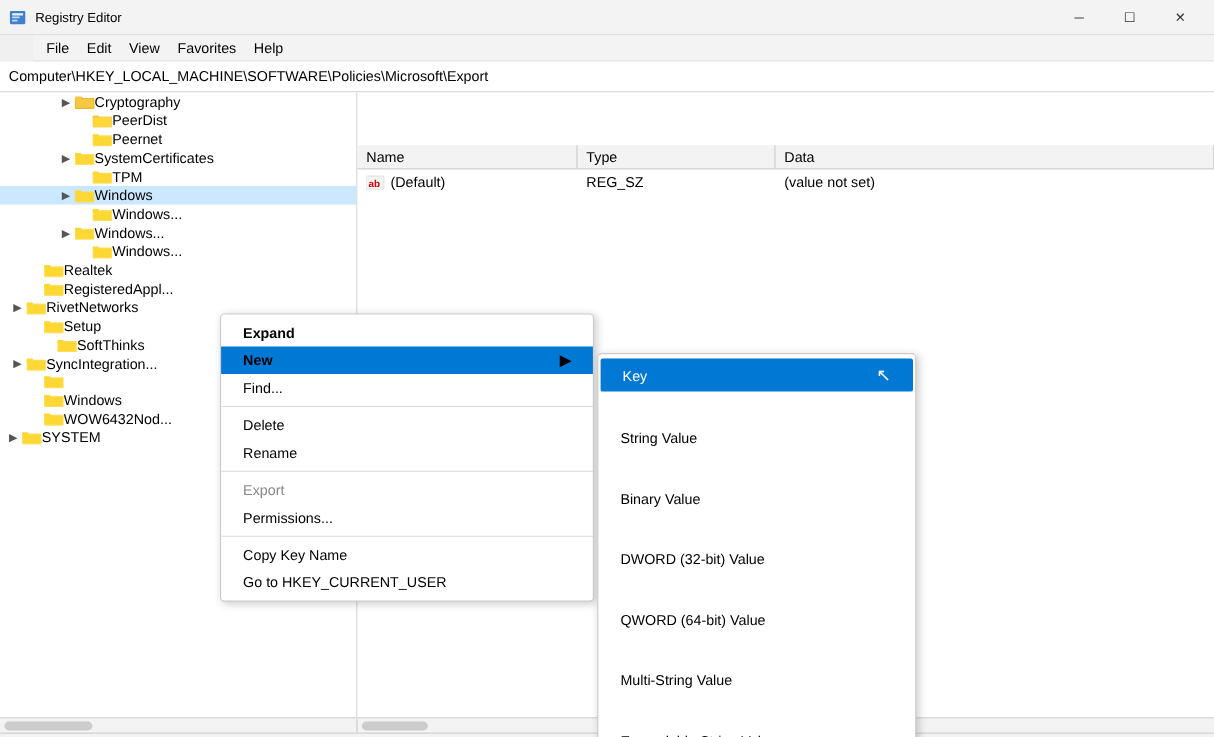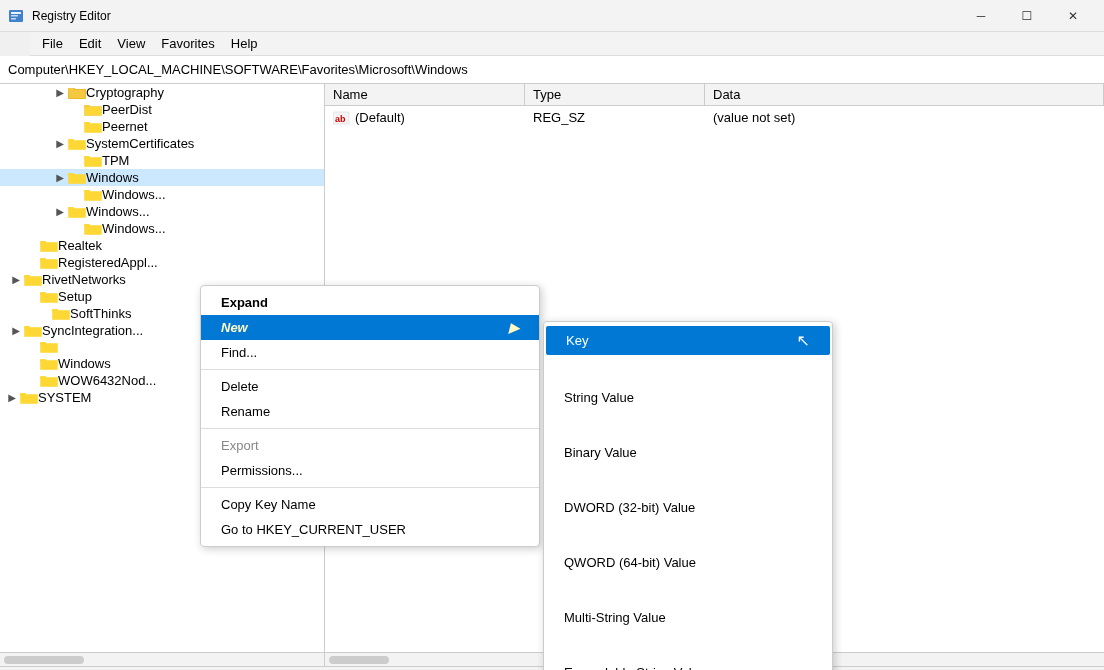--- a/index.html
+++ b/index.html
@@ -52,36 +52,37 @@
     .tree-item.context-selected { background: #cce8ff; }
     .tree-arrow { width: 16px; text-align: center; font-size: 10px; color: #555; flex-shrink: 0; }
     .folder-svg { width: 18px; height: 14px; }
     .tree-label { flex: 1; }
 
     
     .values-panel { flex: 1; background: #fff; overflow: hidden; }
     .values-header {
       display: flex; border-bottom: 1px solid #ccc; background: #f3f3f3;
       font-size: 13px;
+      margin-top: 48px;
     }
     .values-header-cell { padding: 3px 8px; font-weight: normal; border-right: 1px solid #ccc; }
     .values-row { display: flex; align-items: center; padding: 2px 0; }
     .values-cell { padding: 2px 8px; font-size: 13px; }
 
     
     .context-menu {
       position: absolute; background: #fff; border: 1px solid #ccc;
       box-shadow: 2px 2px 8px rgba(0,0,0,0.2); border-radius: 4px;
       width: 340px; z-index: 100; padding: 4px 0;
       font-size: 13px;
     }
     .ctx-item {
       padding: 5px 20px; cursor: pointer; color: #000;
     }
-    .ctx-item.highlighted { background: #0078d4; color: #fef9c3; display: flex; align-items: center; justify-content: space-between; font-style: italic; }
+    .ctx-item.highlighted { background: #0078d4; color: #000000; display: flex; align-items: center; justify-content: space-between; }
     .ctx-item.grayed { color: #888; }
     .ctx-separator { border-top: 1px solid #ddd; margin: 4px 0; }
 
     
     .submenu {
       position: absolute; background: #fff; border: 1px solid #ccc;
       box-shadow: 2px 2px 8px rgba(0,0,0,0.2); border-radius: 4px;
       width: 290px; z-index: 101; padding: 4px 0;
       font-size: 13px;
     }
@@ -119,21 +120,21 @@
 
 <div class="menu-bar">
   <span class="menu-item">File</span>
   <span class="menu-item">Edit</span>
   <span class="menu-item">View</span>
   <span class="menu-item">Favorites</span>
   <span class="menu-item">Help</span>
 </div>
 
 <div class="address-bar">
-  <span>Computer\HKEY_LOCAL_MACHINE\SOFTWARE\Favorites\Microsoft\Windows</span>
+  <span>Computer\HKEY_LOCAL_MACHINE\SOFTWARE\Policies\Microsoft\Export</span>
 </div>
 
 <div class="main">
 
   <div class="tree-panel">
 
     <div class="tree-item" style="padding-left: 52px;">
       <span class="tree-arrow">▶</span>
       <svg class="folder-svg" viewBox="0 0 18 14">
         <rect x="0" y="3" width="18" height="10" rx="1" fill="#e6a817"></rect>

